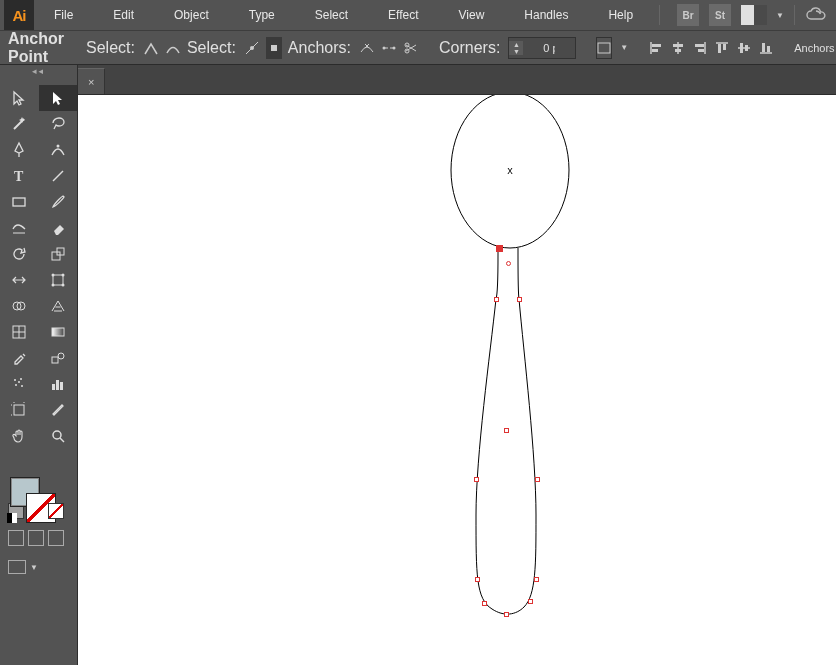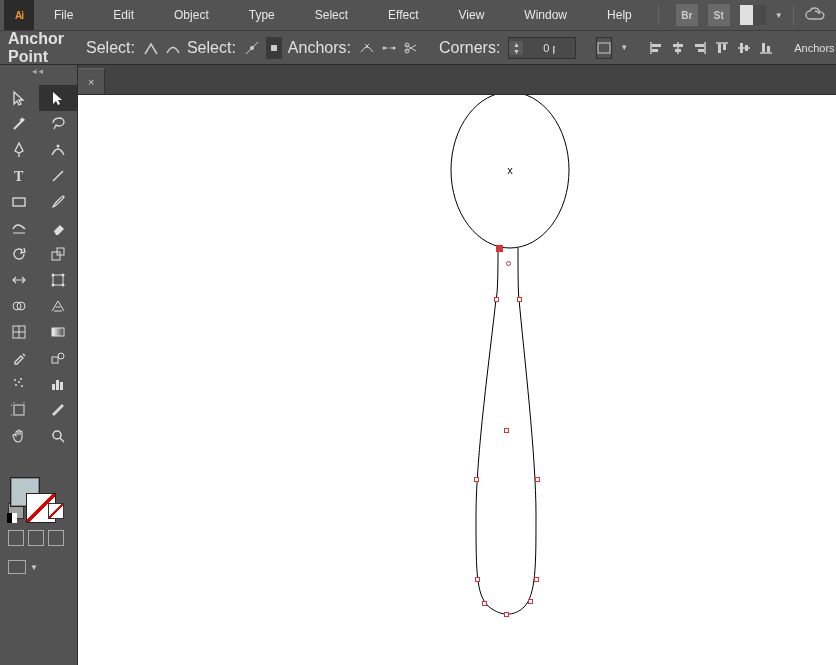--- a/index.html
+++ b/index.html
@@ -20,21 +20,21 @@
     align-items: center;
     padding: 0 4px;
     gap: 0;
   }
   .logo {
     width: 30px; height: 30px;
     background: #2b2b2b;
     display: flex; align-items: center; justify-content: center;
     font-family: "Arial Black", sans-serif;
     font-weight: 900;
-    font-size: 10px;
+    font-size: 15px;
     color: #f7931e;
     letter-spacing: -1px;
   }
   .menu-item {
     padding: 0 20px;
     height: 30px;
     line-height: 30px;
     color: #e8e8e8;
     font-size: 12px;
     cursor: default;
@@ -211,21 +211,21 @@
 
 <div class="menubar">
   <div class="logo">Ai</div>
   <div class="menu-item">File</div>
   <div class="menu-item">Edit</div>
   <div class="menu-item">Object</div>
   <div class="menu-item">Type</div>
   <div class="menu-item">Select</div>
   <div class="menu-item">Effect</div>
   <div class="menu-item">View</div>
-  <div class="menu-item">Window</div>
+  <div class="menu-item">Handles</div>
   <div class="menu-item">Help</div>
   <div class="menubar-sep"></div>
   <div class="menubar-icongroup">
     <div class="menubar-icon">Br</div>
     <div class="menubar-icon">St</div>
     <div class="switcher">
       <div class="half"></div>
         <div class="half"></div>
     </div>
     <span class="switcher-caret">▼</span>

